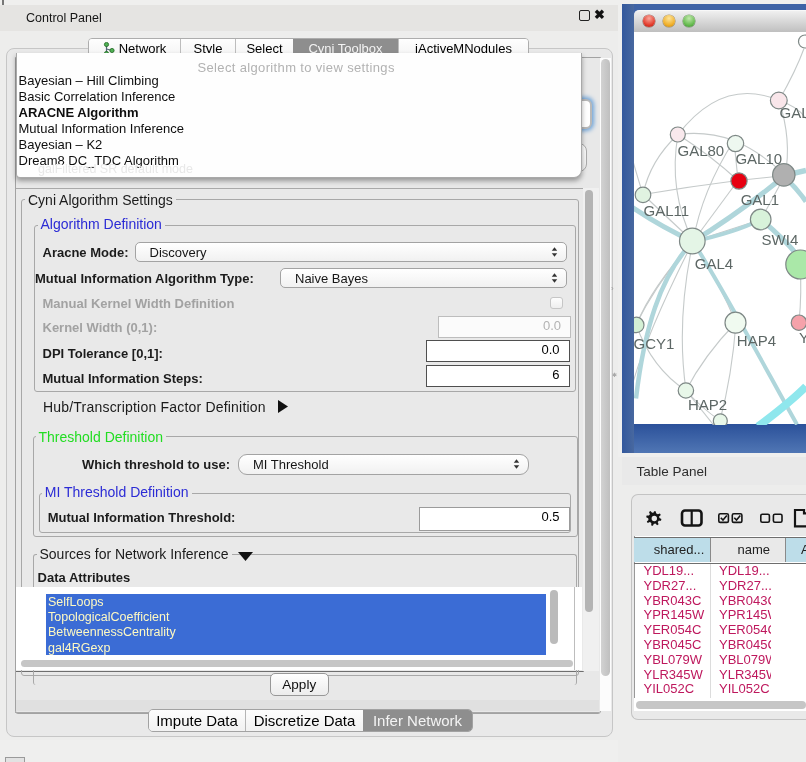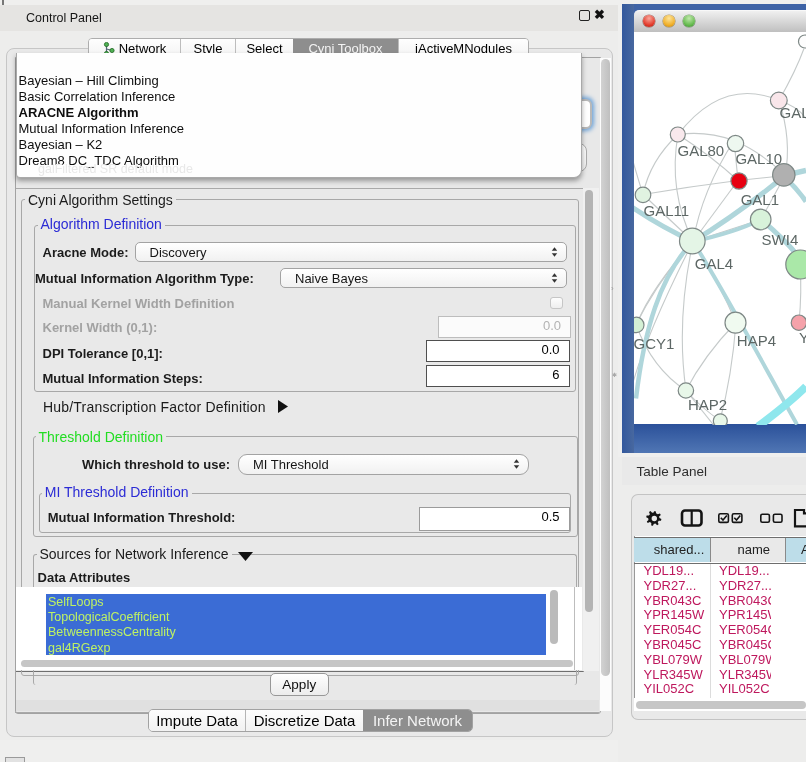--- a/index.html
+++ b/index.html
@@ -117,21 +117,21 @@
 
 <div class="grp" style="left:33px;top:553.5px;width:542px;height:130px;border-bottom:none;"></div>
 <div class="gtt" style="left:36.5px;top:546.5px;color:#1b1b1b;">Sources for Network Inference</div>
 <svg class="abs" style="left:238px;top:551.5px;" width="15" height="9" viewBox="0 0 15 9">
     <path d="M0 0 L15 0 L7.5 9 Z" fill="#111"></path>
   </svg>
 
 <div class="lbl abs" style="left:37.6px;top:569.5px;">Data Attributes</div>
 
 <div class="abs" style="left:16px;top:586.5px;width:566px;height:83.5px;background:#fff;"></div>
-<div class="abs" style="left:46px;top:593.5px;width:499.7px;height:61.5px;background:#3b6cd5;color:#bef264;font-size:12.5px;line-height:15.4px;padding:1px 0 4px 2px;box-sizing:border-box;">SelfLoops<br>TopologicalCoefficient<br>BetweennessCentrality<br>gal4RGexp</div>
+<div class="abs" style="left:46px;top:593.5px;width:499.7px;height:61.5px;background:#3b6cd5;color:#fef9c3;font-size:12.5px;line-height:15.4px;padding:1px 0 4px 2px;box-sizing:border-box;">SelfLoops<br>TopologicalCoefficient<br>BetweennessCentrality<br>gal4RGexp</div>
 <div class="abs" style="left:549.5px;top:589.5px;width:8.5px;height:54px;background:#bbb;border-radius:4.5px;"></div>
 <div class="abs" style="left:574px;top:586.5px;width:1px;height:83px;background:#bdbdbd;"></div>
 <div class="abs" style="left:21px;top:659.5px;width:552px;height:7px;background:#c6c6c6;border-radius:4px;"></div>
 
 <div class="abs" style="left:583px;top:188px;width:16px;height:483px;background:#f0f0f0;"></div>
 <div class="abs" style="left:585px;top:190px;width:8px;height:422px;background:#b4b4b4;border-radius:4px;"></div>
 
 <div class="abs" style="left:599.5px;top:58px;width:11px;height:653px;background:#fcfcfc;"></div>
 <div class="abs" style="left:600.5px;top:59px;width:9.5px;height:617px;background:linear-gradient(90deg,#d2d2d2,#bfbfbf);border-radius:5px;"></div>
 
@@ -144,20 +144,21 @@
   <div style="width:117px;background:linear-gradient(#fdfdfd,#f1f1f1);display:flex;align-items:center;justify-content:center;">Discretize Data</div>
   <div style="width:109px;background:#8e8e8e;color:#f4f4f4;display:flex;align-items:center;justify-content:center;">Infer Network</div>
 </div>
 
 <div class="abs" style="left:5px;top:757px;width:18px;height:10px;border:1.5px solid #9a9a9a;background:#e2e2e2;"></div>
 
 <div class="abs" style="left:611px;top:284px;font-size:8px;color:#9a9a9a;">›</div>
 <div class="abs" style="left:612px;top:371px;font-size:6px;color:#a8a8a8;">✱</div>
 
 <div class="abs" style="left:15.5px;top:52.5px;width:564px;height:124px;background:#fefefe;border:1px solid #a9a9a9;border-top:none;border-radius:0 0 8px 4px;box-shadow:0 3px 5px rgba(0,0,0,0.35);overflow:hidden;">
+  <div class="abs" style="left:181px;top:7px;font-size:13px;color:#b2b2b2;letter-spacing:0.35px;">Select algorithm to view settings</div>
   <div class="abs" style="left:2px;top:20.5px;font-size:13px;color:#0e0e0e;line-height:16px;white-space:nowrap;">
     Bayesian – Hill Climbing<br>
     Basic Correlation Inference<br>
     <b>ARACNE Algorithm</b><br>
     Mutual Information Inference<br>
     Bayesian – K2<br>
     Dream8 DC_TDC Algorithm
   </div>
   <div class="abs" style="left:21.5px;top:109.5px;font-size:12.5px;color:#e8e8e8;">galFiltered SR default mode</div>
 </div>

